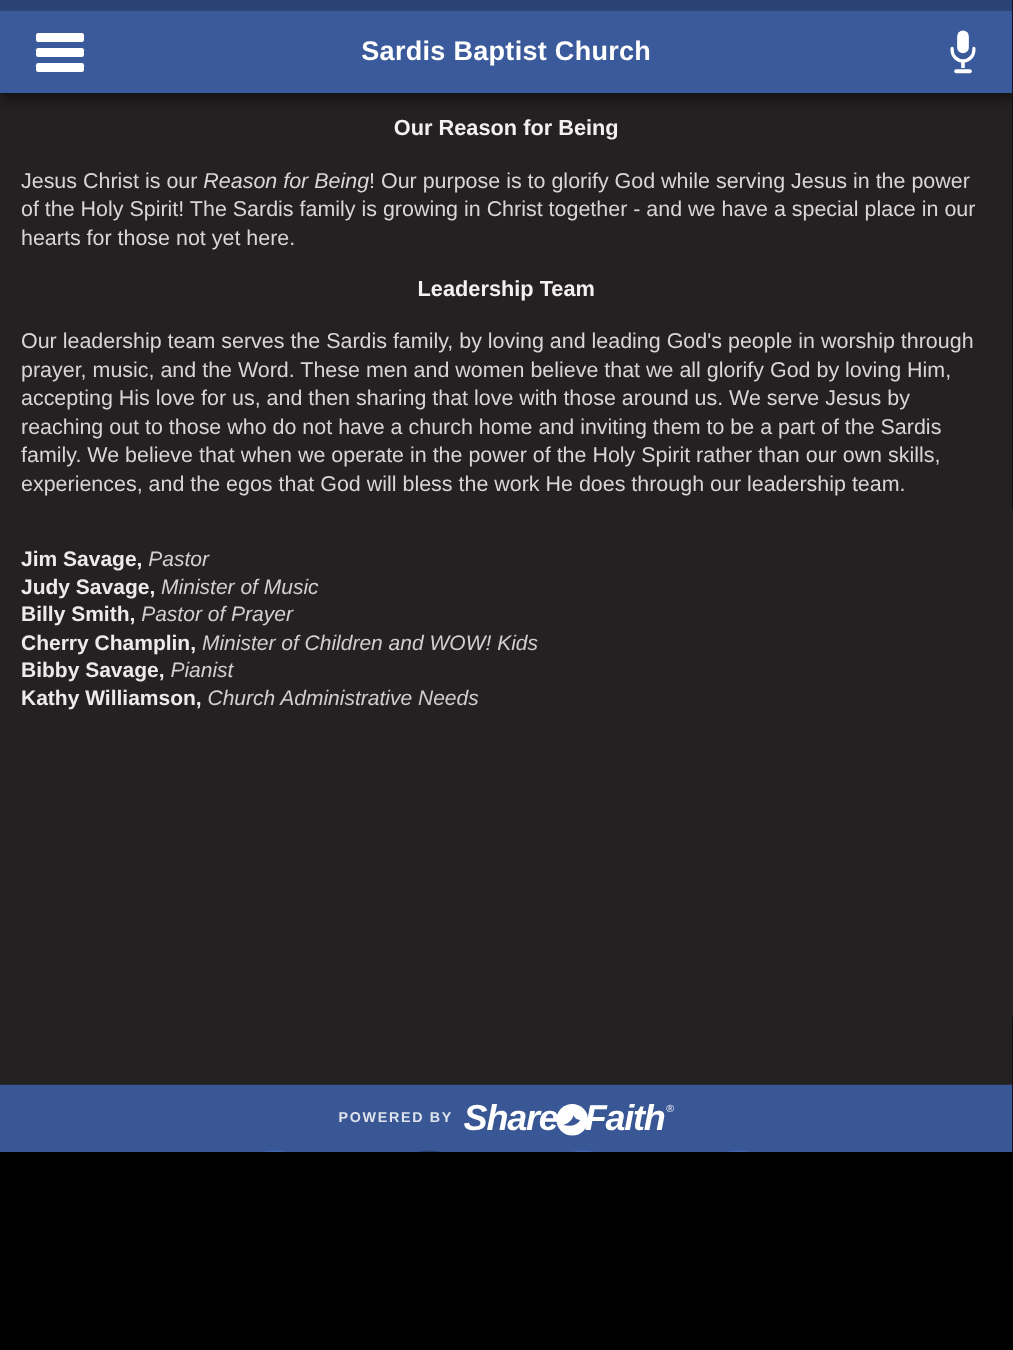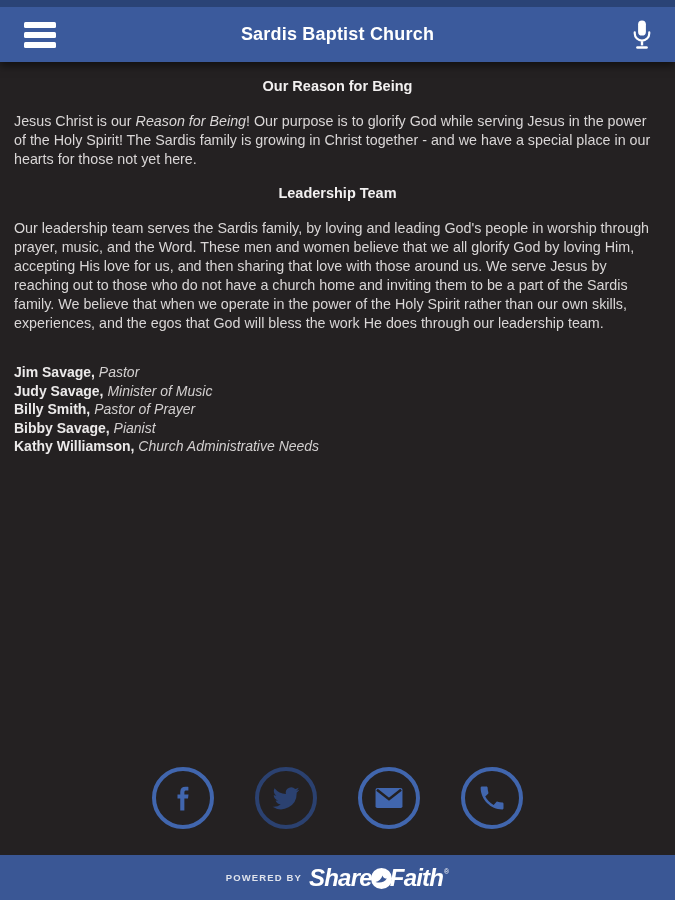--- a/index.html
+++ b/index.html
@@ -2,21 +2,21 @@
 <html><head>
 <meta charset="utf-8">
 <style>
   * { margin: 0; padding: 0; box-sizing: border-box; }
   html, body { width: 675px; height: 900px; background: #000; }
   body { font-family: "Liberation Sans", "DejaVu Sans", sans-serif; }
 
   .screen {
     position: relative;
     width: 675px;
-    height: 900px;
+    height: 768px;
     overflow: hidden;
     background: #242122;
     display: flex;
     flex-direction: column;
   }
 
   
   .app-header {
     flex: 0 0 62px;
     position: relative;
@@ -195,20 +195,21 @@
     <h2 class="section-heading">Our Reason for Being</h2>
     <p class="body-para"><span>Jesus Christ is our </span><em>Reason for Being</em><span>! Our purpose is to glorify God while serving Jesus in the power of the Holy Spirit! The Sardis family is growing in Christ together - and we have a special place in our hearts for those not yet here.</span></p>
 
     <h2 class="section-heading second">Leadership Team</h2>
     <p class="body-para">Our leadership team serves the Sardis family, by loving and leading God's people in worship through prayer, music, and the Word. These men and women believe that we all glorify God by loving Him, accepting His love for us, and then sharing that love with those around us. We serve Jesus by reaching out to those who do not have a church home and inviting them to be a part of the Sardis family. We believe that when we operate in the power of the Holy Spirit rather than our own skills, experiences, and the egos that God will bless the work He does through our leadership team.</p>
 
     <ul class="leaders">
       <li><span class="leader-name">Jim Savage,</span> <span class="leader-role">Pastor</span></li>
       <li><span class="leader-name">Judy Savage,</span> <span class="leader-role">Minister of Music</span></li>
       <li><span class="leader-name">Billy Smith,</span> <span class="leader-role">Pastor of Prayer</span></li>
+      <li><span class="leader-name">Cherry Champlin,</span> <span class="leader-role">Minister of Children and WOW! Kids</span></li>
       <li><span class="leader-name">Bibby Savage,</span> <span class="leader-role">Pianist</span></li>
       <li><span class="leader-name">Kathy Williamson,</span> <span class="leader-role">Church Administrative Needs</span></li>
     </ul>
 
     <div class="social-row">
 
       <a class="social-circle">
         <svg width="30" height="30" viewBox="0 0 24 24">
           <path fill="#4166ae" d="M13.1 9.2h3.3l-.4 3.1h-2.9V22h-3.3V12.3H7.6V9.2h2.2V7.1c0-2.6 1.4-4.1 4.3-4.1 1 0 1.9.1 2.2.1v2.9h-1.6c-1.1 0-1.6.5-1.6 1.6v1.6z"></path>
         </svg>

